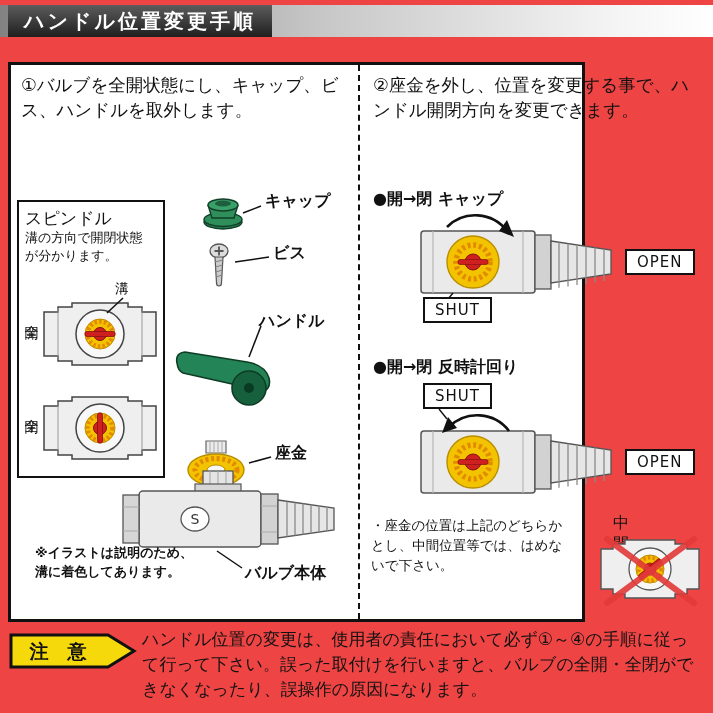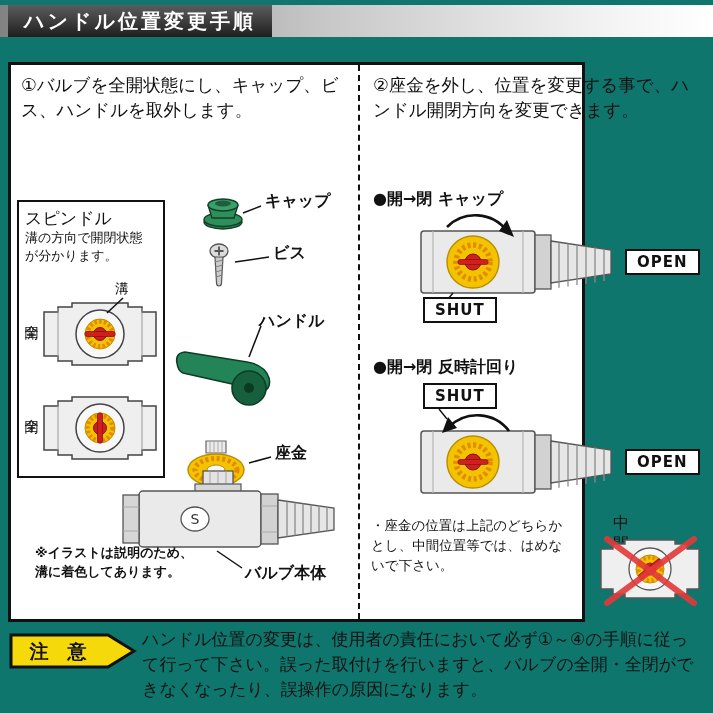--- a/index.html
+++ b/index.html
@@ -2,21 +2,21 @@
 <html><head>
 <meta charset="utf-8">
 <style>
   * { margin:0; padding:0; box-sizing:border-box; }
   html,body { background:#fff; }
   body {
     width:713px; height:713px;
     font-family:"DejaVu Sans","Liberation Sans",sans-serif;
     color:#111;
   }
-  .page { position:relative; width:713px; height:713px; background:#0f766e; overflow:hidden;padding-left:44px; }
+  .page { position:relative; width:713px; height:713px; background:#ef4444; overflow:hidden;padding-left:44px; }
   .abs { position:absolute; }
 
   
   .title-bar {
     position:absolute; left:0; top:5px; width:713px; height:32px;
     background:linear-gradient(to right,#828282 0%,#c7c7c7 45%,#f3f3f3 85%,#ffffff 100%);
   }
   .title-box {
     position:absolute; left:8px; top:0; height:32px; line-height:32px;
     padding:0 16px; letter-spacing:3px;
@@ -47,21 +47,21 @@
     position:absolute; left:4px; font-size:14px;
     writing-mode:vertical-rl; text-orientation:upright; letter-spacing:2px;
   }
 
   .part-label { position:absolute; font-size:16px; font-weight:bold; white-space:nowrap; }
   .small-note { position:absolute; font-size:13px; line-height:19px; }
 
   .sub-heading { position:absolute; font-size:16px; font-weight:bold; white-space:nowrap; }
   .flag {
     position:absolute; border:2px solid #111; background:#fff;
-    font-size:15px; font-weight:bold; letter-spacing:1px;
+    font-size:15px; font-weight:normal; letter-spacing:1px;
     padding:2px 10px; line-height:18px;
   }
   .middle-label { position:absolute; font-size:16px; font-weight:normal; }
 
   
   .caution-text { position:absolute; left:142px; top:627px; width:556px; font-size:17px; line-height:25px; }
 
   svg text { font-family:"DejaVu Sans","Liberation Sans",sans-serif; }
   .overlay { pointer-events:none; }
 </style>

